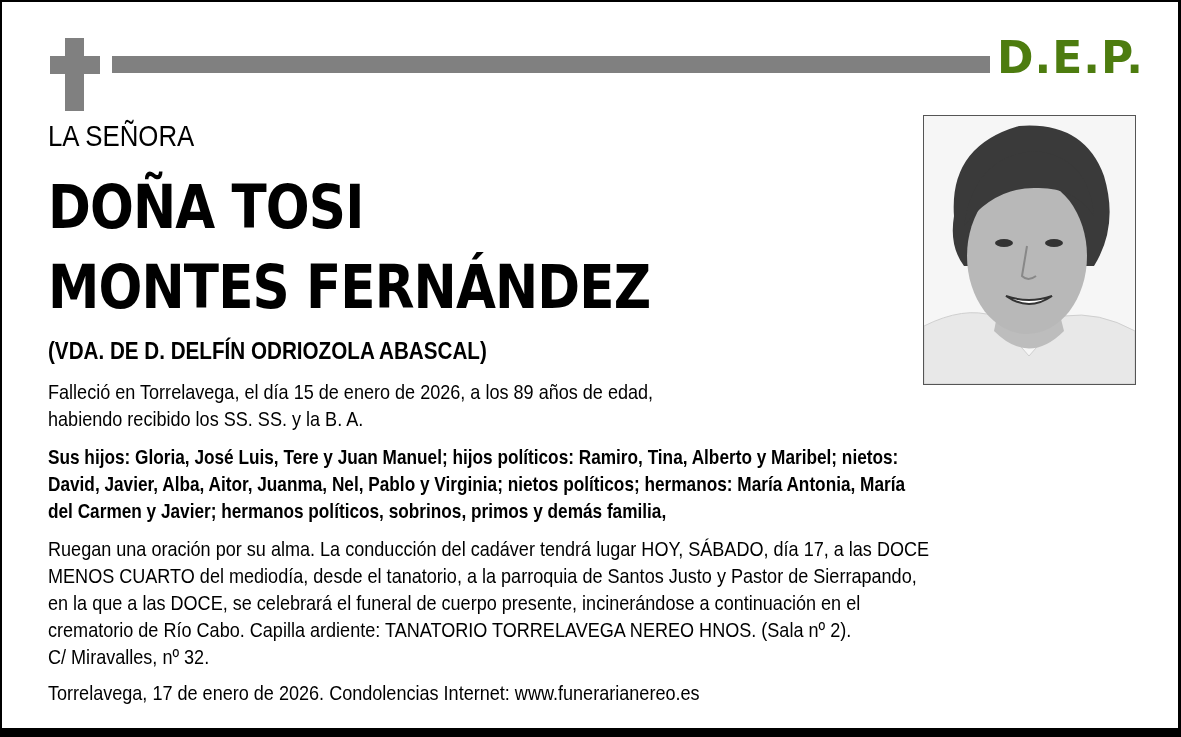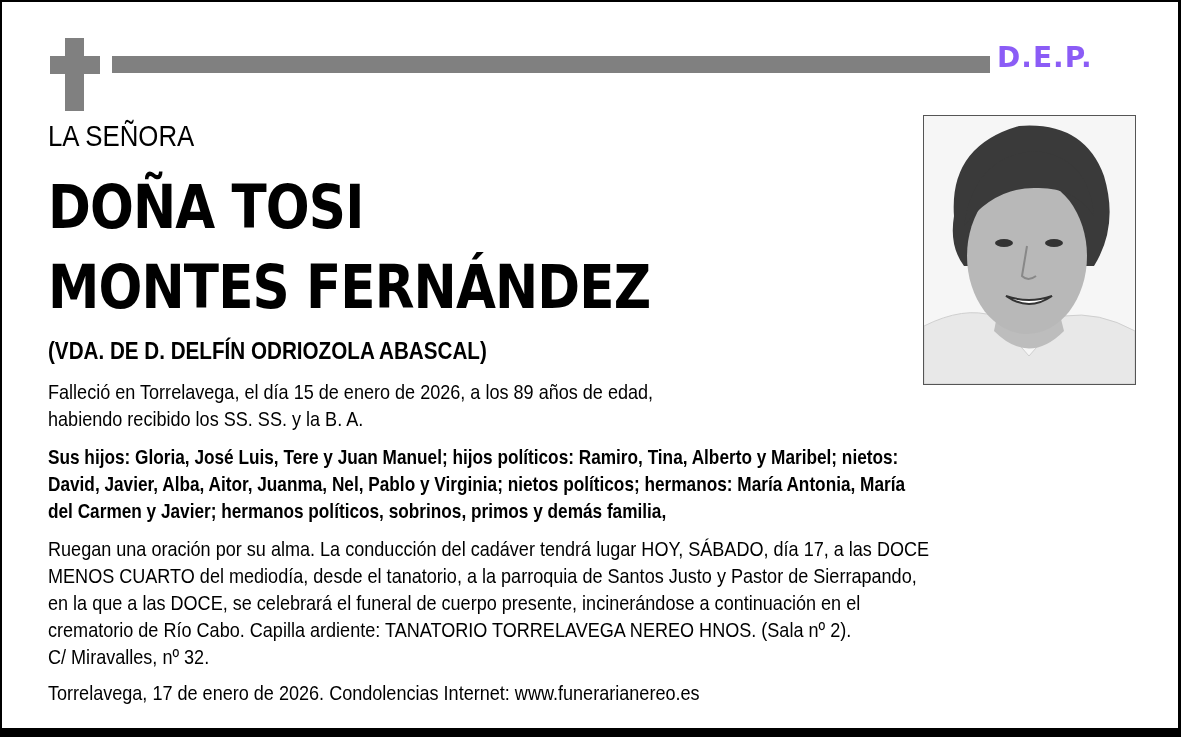--- a/index.html
+++ b/index.html
@@ -12,21 +12,21 @@
       border-right: 3px solid #000;
       border-bottom: 9px solid #000;
       background: #fff;
     }
     .cross-v { position: absolute; left: 63px; top: 36px; width: 19px; height: 73px; background: #808080; }
     .cross-h { position: absolute; left: 48px; top: 54px; width: 50px; height: 18px; background: #808080; }
     .rule { position: absolute; left: 110px; top: 54px; width: 878px; height: 17px; background: #808080; }
     .dep {
       position: absolute; left: 995px; top: 36px;
       font-family: "DejaVu Sans", sans-serif; font-weight: bold;
-      font-size: 28px; color: #8b5cf6; letter-spacing: 1px; line-height: 40px;
+      font-size: 44px; color: #4d7c0f; letter-spacing: 1px; line-height: 40px;
     }
     .txt { position: absolute; left: 46px; font-family: "Liberation Sans", sans-serif; color: #000; white-space: nowrap; }
     .senora { top: 116px; font-size: 30px; line-height: 36px; transform: scaleX(0.86); transform-origin: left; }
     .name { font-family: "DejaVu Sans", sans-serif; font-weight: bold; font-size: 60px; line-height: 62px; transform: scaleX(0.86); transform-origin: left; letter-spacing: -1px; }
     .name1 { top: 174px; }
     .name2 { top: 254px; }
     .widow { top: 334px; font-weight: bold; font-size: 24px; line-height: 30px; transform: scaleX(0.86); transform-origin: left; }
     .para { font-size: 21px; line-height: 27px; transform: scaleX(0.86); transform-origin: left; }
     .para .ln { display: block; }
     .p1 { top: 376px; }

